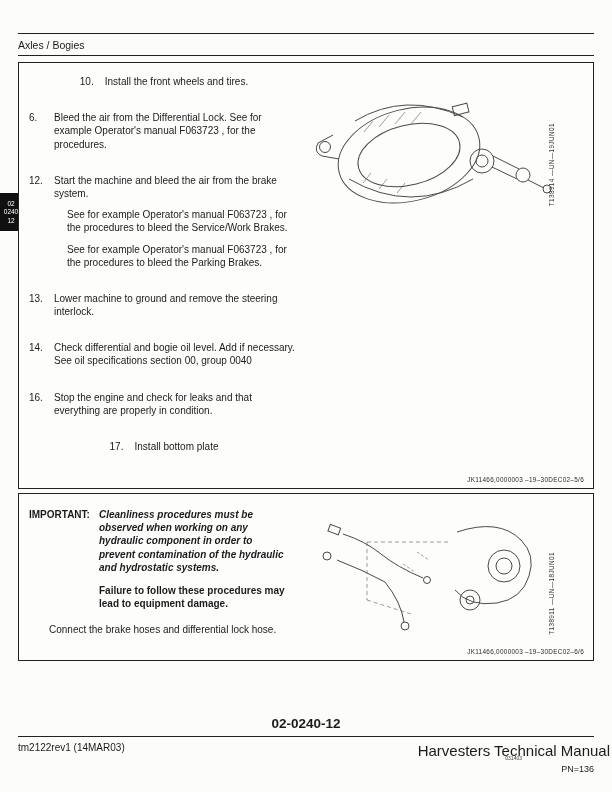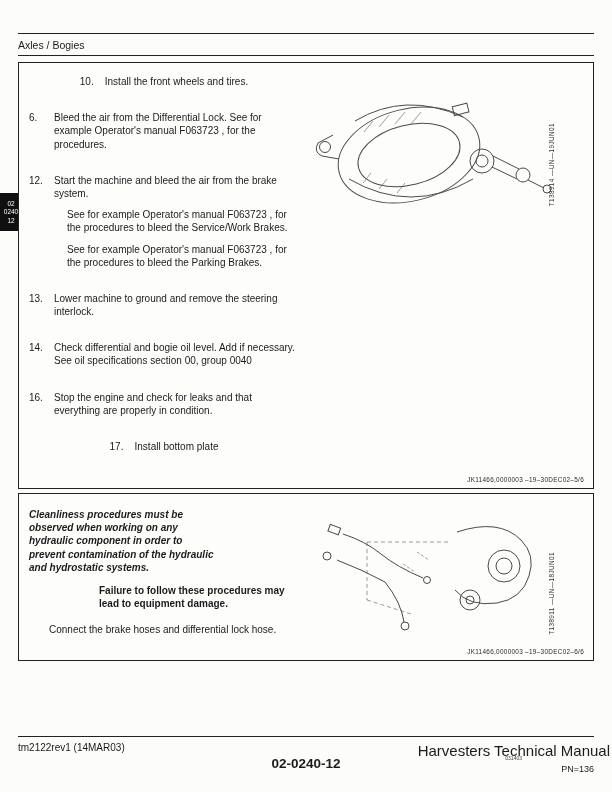--- a/index.html
+++ b/index.html
@@ -117,21 +117,21 @@
   .imp-p2 { font-weight: bold; width: 188px; margin-left: 70px; margin-top: 10px; }
   .connect { margin-top: 13px; margin-left: 20px; width: 250px; }
 
   
   .footer-rule {
     position: absolute;
     left: 18px; right: 18px; top: 736px;
     border-top: 1.3px solid #222;
   }
   .footer-left  { position: absolute; left: 18px;  top: 742px; font-size: 10px; }
-  .footer-center{ position: absolute; left: 0; right: 0; top: 756px; text-align: center; font-weight: bold; font-size: 13.5px; }
+  .footer-center{ position: absolute; left: 0; right: 0; top: 716px; text-align: center; font-weight: bold; font-size: 13.5px; }
   .footer-right { position: absolute; right: 2px; top: 742px; font-size: 15px; padding-left: 8px; }
   .footer-code  { position: absolute; right: 90px; top: 755px; font-size: 5px; color: #444; }
   .footer-pn    { position: absolute; right: 18px; top: 764px; font-size: 9px; }
 
   .lineart { stroke: #4a4a4a; fill: none; stroke-width: 1; }
   .lineart-thin { stroke: #5a5a5a; fill: none; stroke-width: 0.6; }
 </style>
 </head>
 <body>
 
@@ -215,20 +215,21 @@
         </g>
       </svg>
     </div>
     <div class="vlabel" id="vlabel1">T138914 —UN—19JUN01</div>
     <div class="footnote">JK11466,0000003 –19–30DEC02–5/6</div>
   </div>
 
   <div class="panel" id="panel2">
     <div class="imp">
       <div class="imp-row">
+        <span class="imp-label">IMPORTANT:</span>
         <div class="imp-p1">Cleanliness procedures must be observed when working on any hydraulic component in order to prevent contamination of the hydraulic and hydrostatic systems.</div>
       </div>
       <div class="imp-p2">Failure to follow these procedures may lead to equipment damage.</div>
       <div class="connect">Connect the brake hoses and differential lock hose.</div>
     </div>
 
     <div class="figure" id="fig2">
       <svg viewBox="0 0 246 148">
         <g class="lineart">
           <path d="M150 30 q42 -14 64 8 q15 15 8 36 q-7 23 -32 27 q-28 4 -42 -13"></path>

